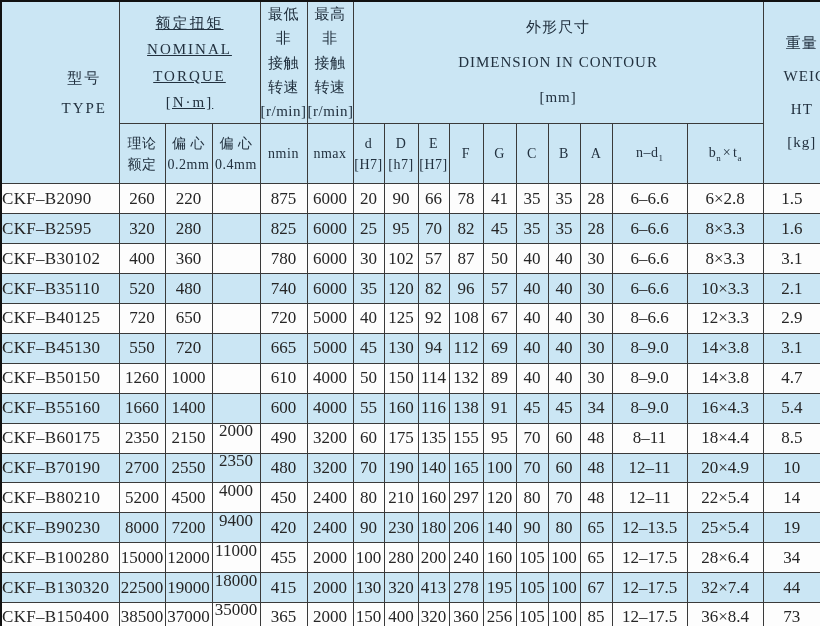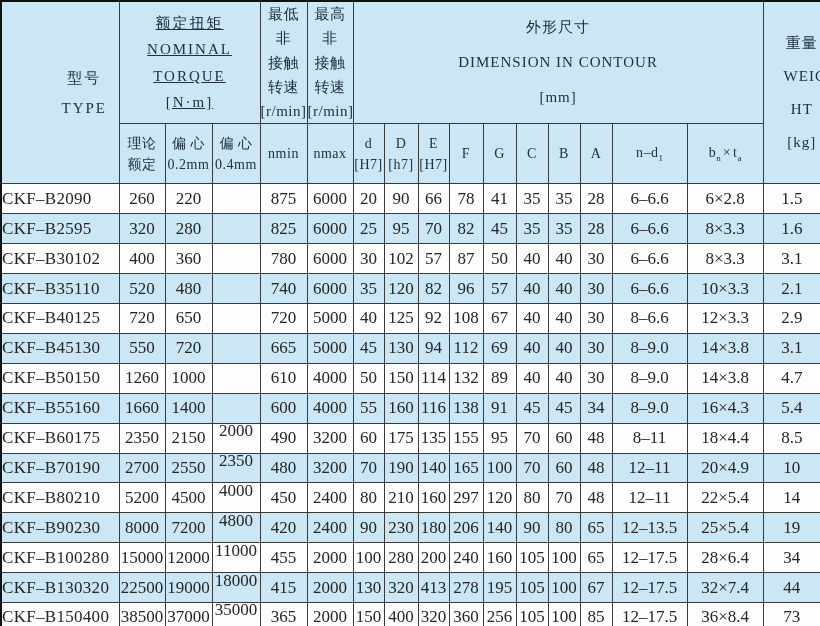--- a/index.html
+++ b/index.html
@@ -328,21 +328,21 @@
         <td>70</td>
         <td>48</td>
         <td>12–11</td>
         <td>22×5.4</td>
         <td>14</td>
       </tr>
       <tr class="stripe">
         <td class="type-cell">CKF–B90230</td>
         <td>8000</td>
         <td>7200</td>
-        <td class="raised"><span class="lift">4800</span></td>
+        <td class="raised"><span class="lift">9400</span></td>
         <td>420</td>
         <td>2400</td>
         <td>90</td>
         <td>230</td>
         <td>180</td>
         <td>206</td>
         <td>140</td>
         <td>90</td>
         <td>80</td>
         <td>65</td>

